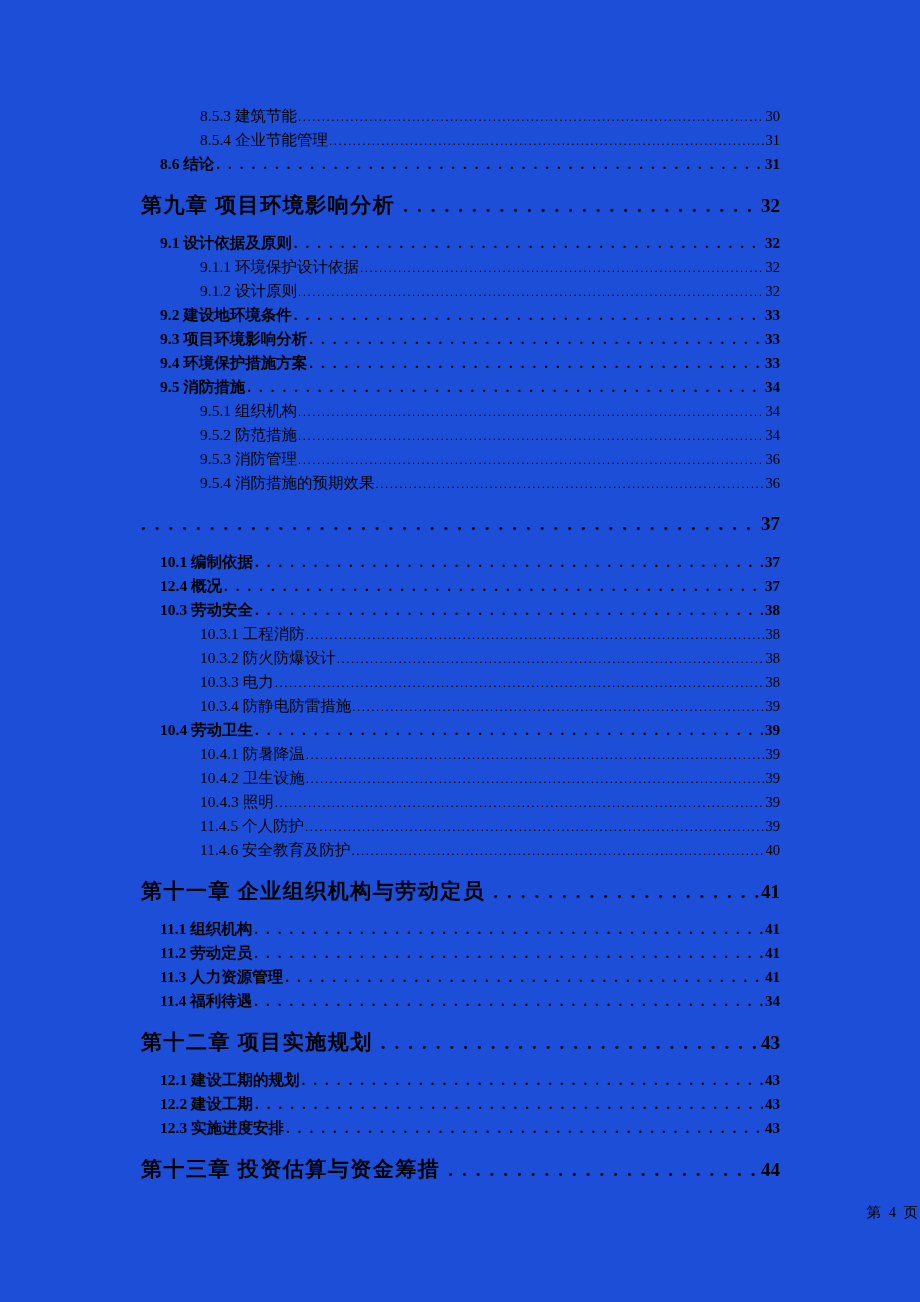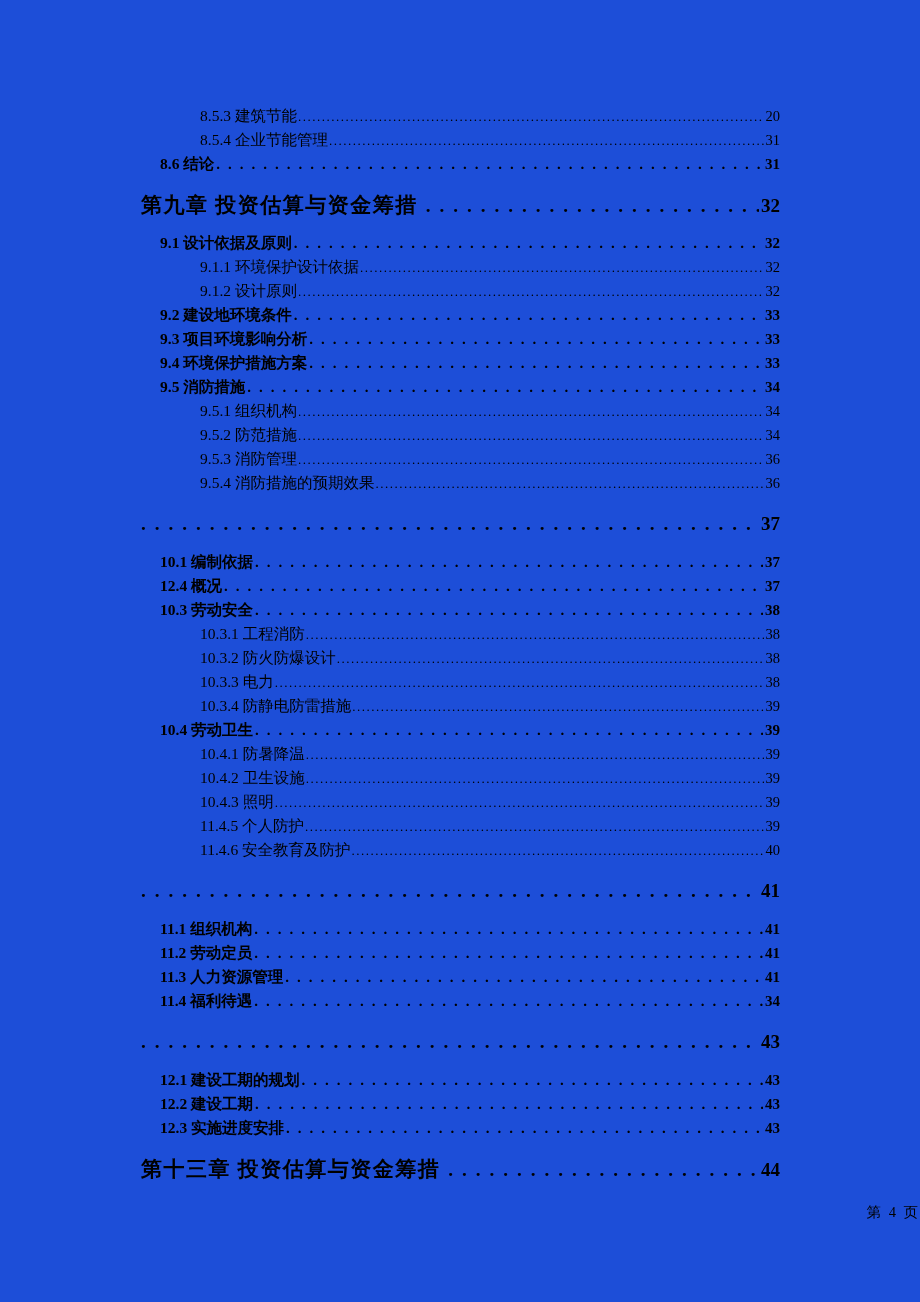--- a/index.html
+++ b/index.html
@@ -107,34 +107,34 @@
   }
 </style>
 </head>
 <body>
 
 <div class="page">
   <div class="toc">
       <div class="row level3">
         <span class="label">8.5.3 建筑节能</span>
         <span class="leader">................................................................................................................................................................................................................................................................................................................................................................................................................</span>
-        <span class="pagenum">20</span>
+        <span class="pagenum">30</span>
       </div>
       <div class="row level3">
         <span class="label">8.5.4 企业节能管理</span>
         <span class="leader">................................................................................................................................................................................................................................................................................................................................................................................................................</span>
         <span class="pagenum">31</span>
       </div>
       <div class="row level2">
         <span class="label">8.6 结论</span>
         <span class="leader">........................................................................................................................................................................................................</span>
         <span class="pagenum">31</span>
       </div>
       <div class="row level1">
-        <span class="label">第九章 投资估算与资金筹措</span>
+        <span class="label">第九章 项目环境影响分析</span>
         <span class="leader">........................................................................................................................................................................................................</span>
         <span class="pagenum">32</span>
       </div>
       <div class="row level2">
         <span class="label">9.1 设计依据及原则</span>
         <span class="leader">........................................................................................................................................................................................................</span>
         <span class="pagenum">32</span>
       </div>
       <div class="row level3">
         <span class="label">9.1.1 环境保护设计依据</span>
@@ -249,20 +249,21 @@
         <span class="label">11.4.5 个人防护</span>
         <span class="leader">................................................................................................................................................................................................................................................................................................................................................................................................................</span>
         <span class="pagenum">39</span>
       </div>
       <div class="row level3">
         <span class="label">11.4.6 安全教育及防护</span>
         <span class="leader">................................................................................................................................................................................................................................................................................................................................................................................................................</span>
         <span class="pagenum">40</span>
       </div>
       <div class="row level1">
+        <span class="label">第十一章 企业组织机构与劳动定员</span>
         <span class="leader">........................................................................................................................................................................................................</span>
         <span class="pagenum">41</span>
       </div>
       <div class="row level2">
         <span class="label">11.1 组织机构</span>
         <span class="leader">........................................................................................................................................................................................................</span>
         <span class="pagenum">41</span>
       </div>
       <div class="row level2">
         <span class="label">11.2 劳动定员</span>
@@ -273,20 +274,21 @@
         <span class="label">11.3 人力资源管理</span>
         <span class="leader">........................................................................................................................................................................................................</span>
         <span class="pagenum">41</span>
       </div>
       <div class="row level2">
         <span class="label">11.4 福利待遇</span>
         <span class="leader">........................................................................................................................................................................................................</span>
         <span class="pagenum">34</span>
       </div>
       <div class="row level1">
+        <span class="label">第十二章 项目实施规划</span>
         <span class="leader">........................................................................................................................................................................................................</span>
         <span class="pagenum">43</span>
       </div>
       <div class="row level2">
         <span class="label">12.1 建设工期的规划</span>
         <span class="leader">........................................................................................................................................................................................................</span>
         <span class="pagenum">43</span>
       </div>
       <div class="row level2">
         <span class="label">12.2 建设工期</span>

